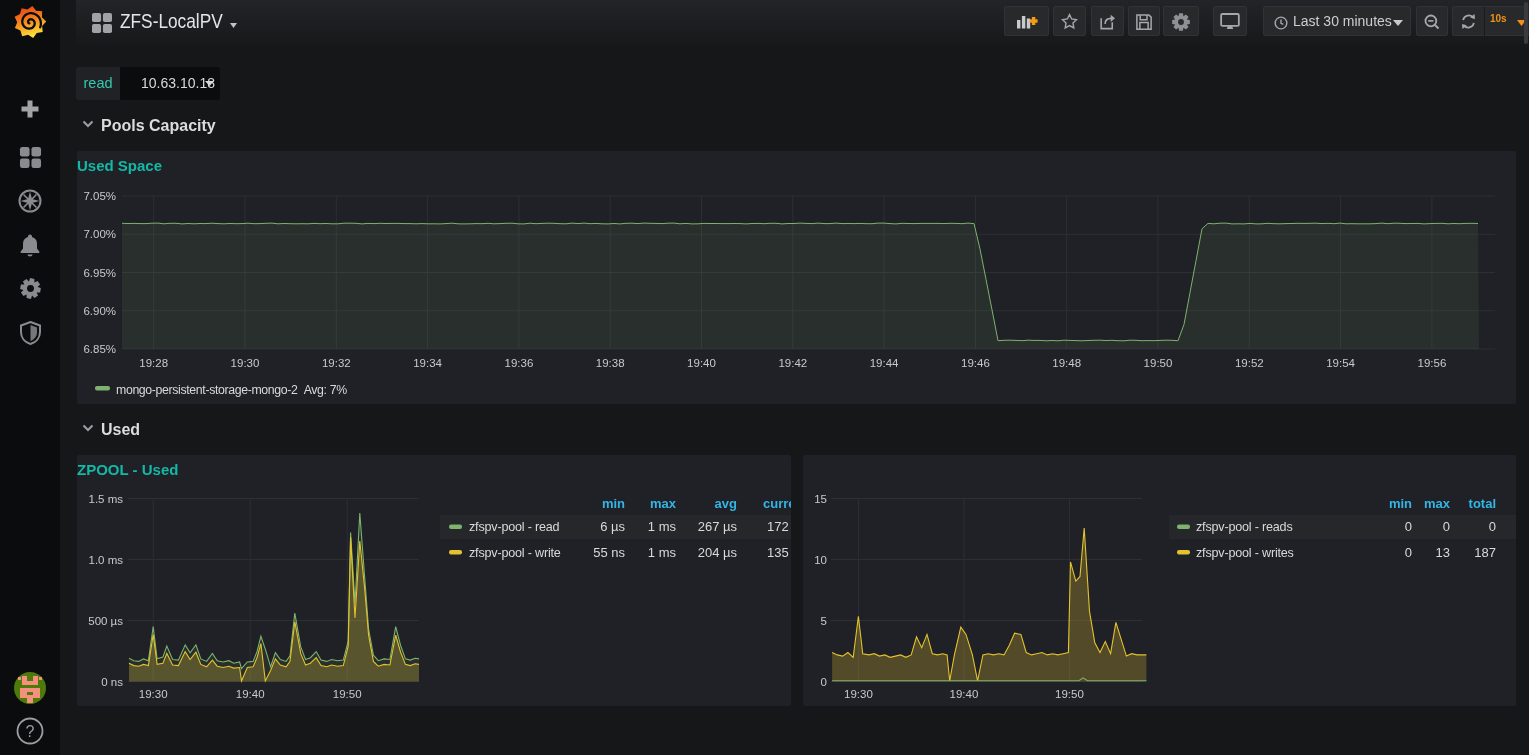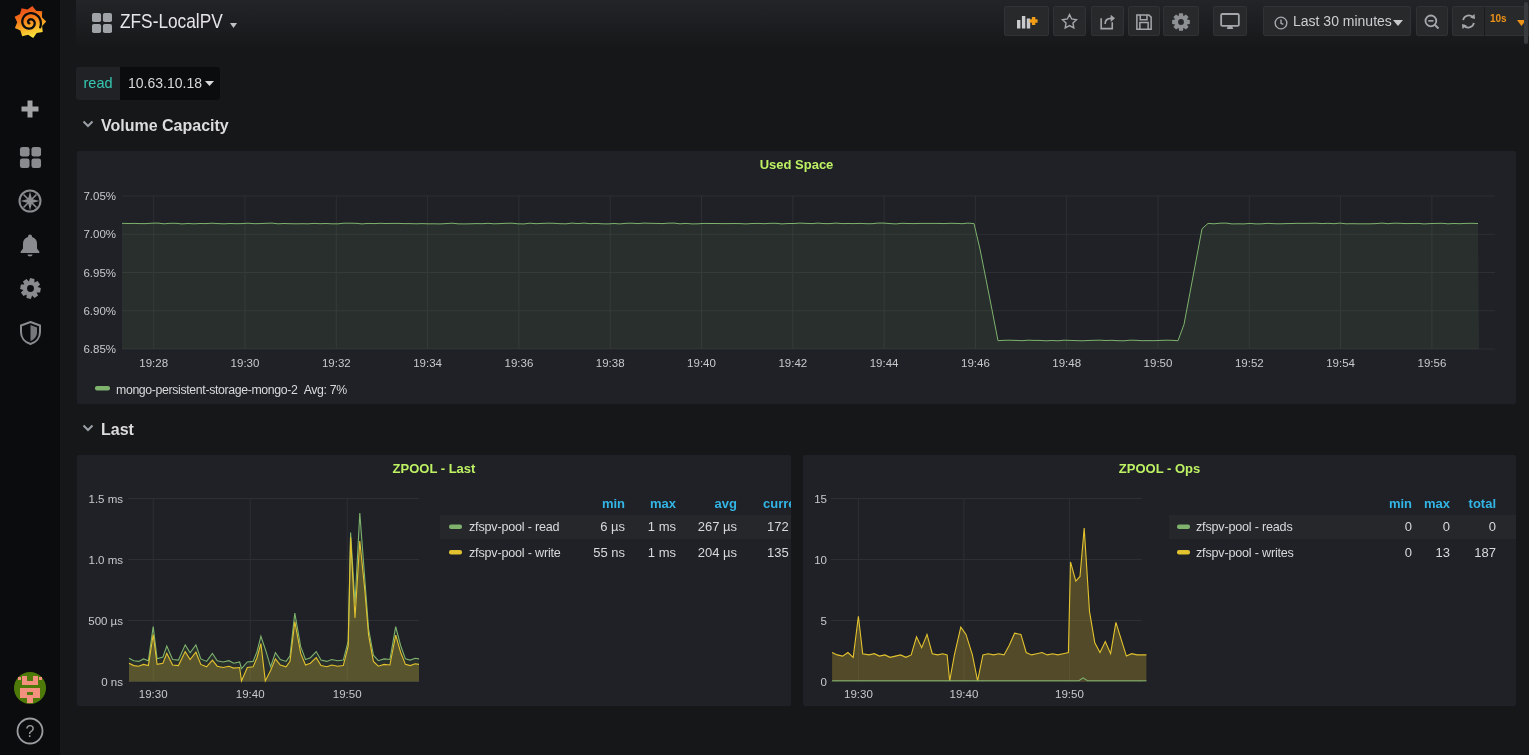--- a/index.html
+++ b/index.html
@@ -9,28 +9,28 @@
 
 .sidebar{position:absolute;left:0;top:0;width:60px;height:755px;background:#0b0c0e;z-index:5;}
 
 .navbar{position:absolute;left:76px;top:0;width:1469px;height:46px;background:linear-gradient(#222427,#17181a);z-index:4;}
 .nav-title{position:absolute;left:44px;top:11px;font-size:18px;color:#e5e5e7;transform:scale(0.96,1.12);transform-origin:0 50%;}
 .btn{position:absolute;top:6px;height:30px;background:#27292b;border:1px solid #303236;border-radius:2px;}
 .btn svg{display:block;margin:auto;}
 
 .chip{position:absolute;left:76px;top:67px;height:33px;display:flex;z-index:3;}
 .chip .lbl{background:#202226;color:#35c8b2;font-size:14.5px;line-height:33px;width:44px;text-align:center;border-radius:3px 0 0 3px;}
-.chip .val{position:relative;background:#0b0c0e;color:#d8d9da;font-size:14px;line-height:33px;width:100px;padding-left:8px;border-radius:0 3px 3px 0;}
+.chip .val{position:relative;background:#0b0c0e;color:#d8d9da;font-size:14px;line-height:33px;width:100px;padding-left:21px;border-radius:0 3px 3px 0;}
 
 .sect{position:absolute;left:60px;width:1469px;height:34px;color:#d8d9da;}
 .sect .chev{position:absolute;left:22px;top:8px;color:#9aa0a6;}
 .sect .txt{position:absolute;left:41px;top:5px;font-size:16px;font-weight:bold;color:#dcdcdd;}
 
 .panel{position:absolute;background:#1f2126;border:1px solid #16171a;border-radius:3px;overflow:hidden;}
-.ptitle{position:absolute;top:6px;width:100%;text-align:center;font-size:13px;font-weight:bold;color:#bef264;}
+.ptitle{position:absolute;top:6px;width:100%;font-size:15px;font-weight:bold;color:#14b8a6;}
 .panel svg{position:absolute;left:0;top:0;}
 text{font-family:"Liberation Sans",sans-serif;}
 </style>
 </head>
 <body>
 <div class="page">
   <div class="sidebar" id="sidebar">
     <svg width="34" height="38" viewBox="0 0 34 38" style="position:absolute;left:13px;top:3px">
       <defs>
           <linearGradient id="glog" x1="0.1" y1="0" x2="0.4" y2="1">
@@ -178,21 +178,21 @@
       <svg width="9" height="5" viewBox="0 0 9 5" style="position:absolute;right:6px;top:14px">
           <path d="M0 0 L9 0 L4.5 5 Z" fill="#d8d9da"></path>
         </svg>
     </div>
   </div>
 
   <div class="sect" style="top:112px">
     <svg class="chev" width="12" height="8" viewBox="0 0 12 8">
         <path d="M1.5 1.5 L6 6 L10.5 1.5" stroke="#9aa0a6" stroke-width="2" fill="none"></path>
       </svg>
-    <div class="txt">Volume Capacity</div>
+    <div class="txt">Pools Capacity</div>
   </div>
 
   <div class="panel" id="panel-used" style="left:76px;top:150px;width:1441px;height:255px;">
     <svg width="1441" height="255" viewBox="0 0 1441 255">
     <line x1="45" y1="45" x2="1418" y2="45" stroke="#2d2f33" stroke-width="1"></line>
     <line x1="45" y1="83.25" x2="1418" y2="83.25" stroke="#2d2f33" stroke-width="1"></line>
     <line x1="45" y1="121.5" x2="1418" y2="121.5" stroke="#2d2f33" stroke-width="1"></line>
     <line x1="45" y1="159.75" x2="1418" y2="159.75" stroke="#2d2f33" stroke-width="1"></line>
     <line x1="45" y1="198" x2="1418" y2="198" stroke="#2d2f33" stroke-width="1"></line>
     <line x1="76.7" y1="45" x2="76.7" y2="198" stroke="#2d2f33" stroke-width="1"></line>
@@ -235,21 +235,21 @@
     <rect x="18" y="235" width="15" height="4.5" rx="2" fill="#7eb26d"></rect>
     <text x="39" y="243" font-size="12.3" letter-spacing="-0.35" fill="#d8d9da">mongo-persistent-storage-mongo-2&nbsp;&nbsp;Avg: 7%</text>
     </svg>
     <div class="ptitle">Used Space</div>
   </div>
 
   <div class="sect" style="top:416px">
     <svg class="chev" width="12" height="8" viewBox="0 0 12 8">
         <path d="M1.5 1.5 L6 6 L10.5 1.5" stroke="#9aa0a6" stroke-width="2" fill="none"></path>
       </svg>
-    <div class="txt">Last</div>
+    <div class="txt">Used</div>
   </div>
 
   <div class="panel" id="panel-time" style="left:76px;top:454px;width:716px;height:253px;">
     <svg width="716" height="253" viewBox="0 0 716 253">
     <line x1="51" y1="43.5" x2="342" y2="43.5" stroke="#2d2f33" stroke-width="1"></line>
     <line x1="51" y1="104.5" x2="342" y2="104.5" stroke="#2d2f33" stroke-width="1"></line>
     <line x1="51" y1="165.5" x2="342" y2="165.5" stroke="#2d2f33" stroke-width="1"></line>
     <line x1="51" y1="226.5" x2="342" y2="226.5" stroke="#2d2f33" stroke-width="1"></line>
     <line x1="76.2" y1="43.5" x2="76.2" y2="226.5" stroke="#2d2f33" stroke-width="1"></line>
     <line x1="173.2" y1="43.5" x2="173.2" y2="226.5" stroke="#2d2f33" stroke-width="1"></line>
@@ -276,21 +276,21 @@
     <text x="599" y="76" text-anchor="end" font-size="13" fill="#d8d9da">1 ms</text>
     <text x="660" y="76" text-anchor="end" font-size="13" fill="#d8d9da">267 µs</text>
     <text x="690" y="76" font-size="13" fill="#d8d9da">172 µs</text>
     <rect x="372" y="95" width="13" height="4.5" rx="2" fill="#e2c22e"></rect>
     <text x="392" y="101.5" font-size="12.6" letter-spacing="-0.2" fill="#d8d9da">zfspv-pool - write</text>
     <text x="548" y="101.5" text-anchor="end" font-size="13" fill="#d8d9da">55 ns</text>
     <text x="599" y="101.5" text-anchor="end" font-size="13" fill="#d8d9da">1 ms</text>
     <text x="660" y="101.5" text-anchor="end" font-size="13" fill="#d8d9da">204 µs</text>
     <text x="690" y="101.5" font-size="13" fill="#d8d9da">135 µs</text>
     </svg>
-    <div class="ptitle">ZPOOL - Last</div>
+    <div class="ptitle">ZPOOL - Used</div>
   </div>
 
   <div class="panel" id="panel-ops" style="left:802px;top:454px;width:715px;height:253px;">
     <svg width="715" height="253" viewBox="0 0 715 253">
     <line x1="28" y1="43.5" x2="339" y2="43.5" stroke="#2d2f33" stroke-width="1"></line>
     <line x1="28" y1="104.5" x2="339" y2="104.5" stroke="#2d2f33" stroke-width="1"></line>
     <line x1="28" y1="165.5" x2="339" y2="165.5" stroke="#2d2f33" stroke-width="1"></line>
     <line x1="28" y1="226.5" x2="339" y2="226.5" stroke="#2d2f33" stroke-width="1"></line>
     <line x1="55.4" y1="43.5" x2="55.4" y2="226.5" stroke="#2d2f33" stroke-width="1"></line>
     <line x1="160.9" y1="43.5" x2="160.9" y2="226.5" stroke="#2d2f33" stroke-width="1"></line>
@@ -313,18 +313,17 @@
     <text x="393" y="76" font-size="12.6" letter-spacing="-0.2" fill="#d8d9da">zfspv-pool - reads</text>
     <text x="609" y="76" text-anchor="end" font-size="13" fill="#d8d9da">0</text>
     <text x="647" y="76" text-anchor="end" font-size="13" fill="#d8d9da">0</text>
     <text x="693" y="76" text-anchor="end" font-size="13" fill="#d8d9da">0</text>
     <rect x="374" y="95" width="13" height="4.5" rx="2" fill="#e2c22e"></rect>
     <text x="393" y="101.5" font-size="12.6" letter-spacing="-0.2" fill="#d8d9da">zfspv-pool - writes</text>
     <text x="609" y="101.5" text-anchor="end" font-size="13" fill="#d8d9da">0</text>
     <text x="647" y="101.5" text-anchor="end" font-size="13" fill="#d8d9da">13</text>
     <text x="693" y="101.5" text-anchor="end" font-size="13" fill="#d8d9da">187</text>
     </svg>
-    <div class="ptitle">ZPOOL - Ops</div>
   </div>
 
 
   <div style="position:absolute;right:1px;top:2px;width:4px;height:42px;background:#3a3b3f;border-radius:2px;z-index:6"></div>
 </div>
 
 </body></html>

